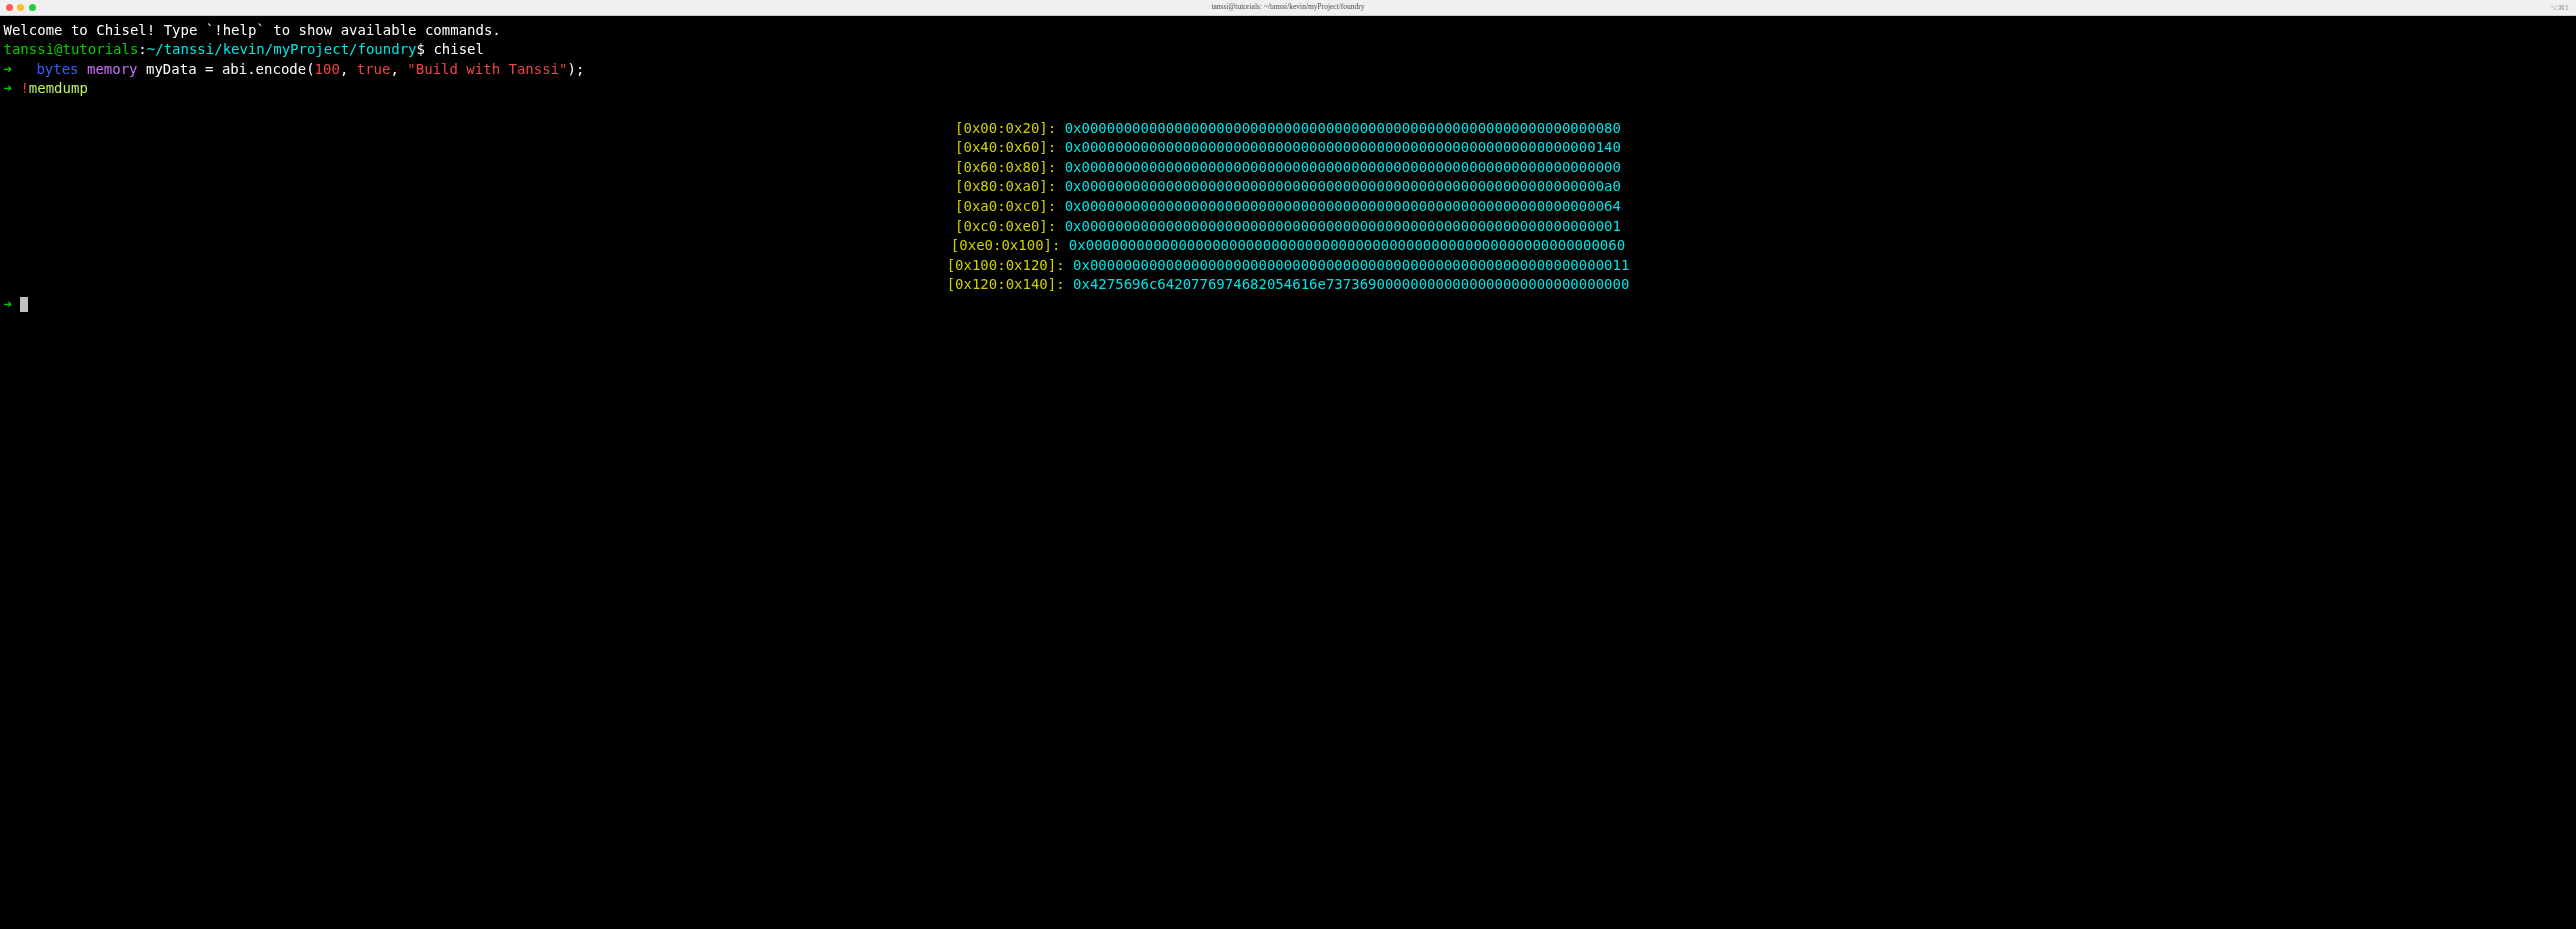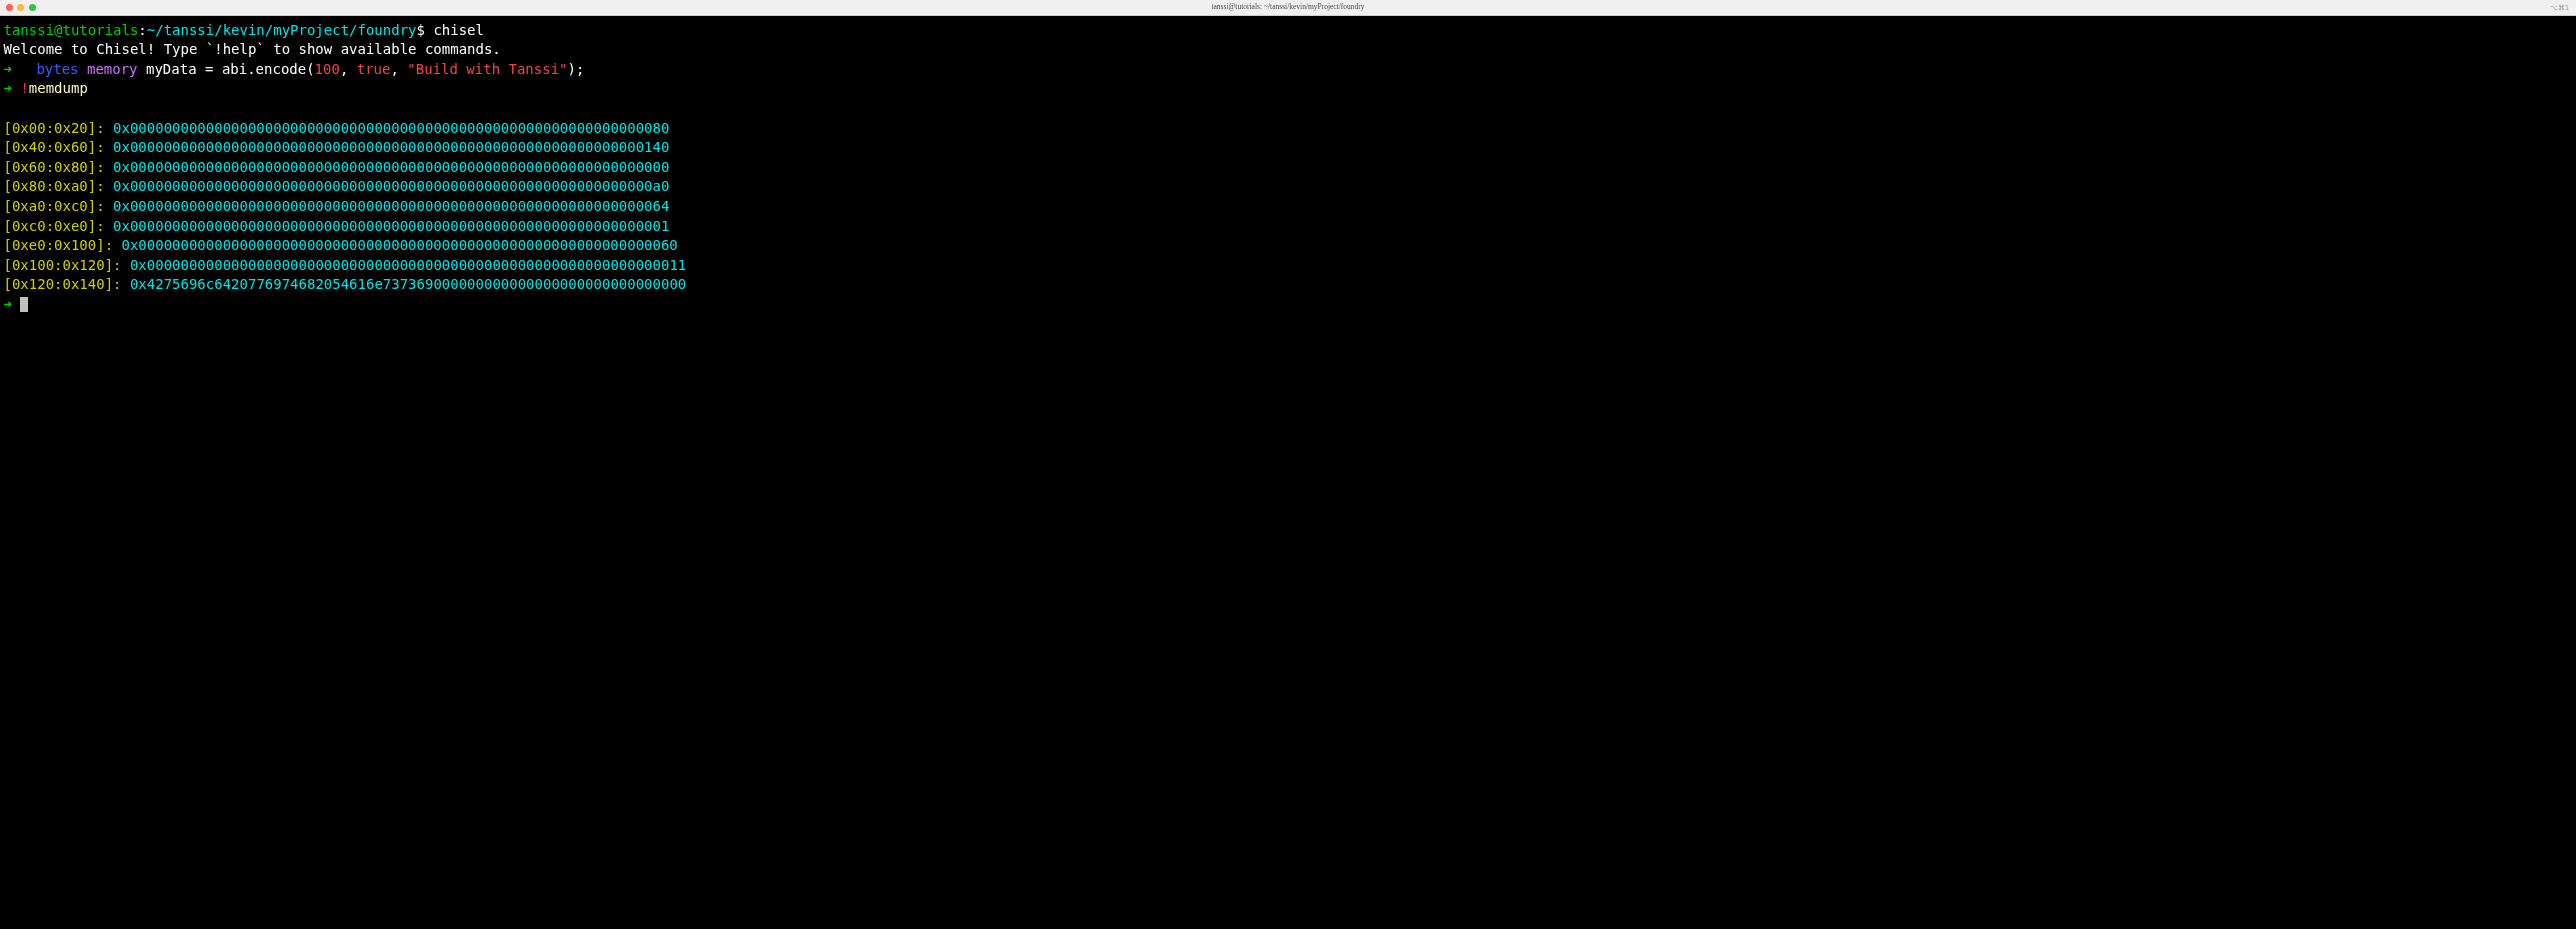--- a/index.html
+++ b/index.html
@@ -51,51 +51,51 @@
       font-family: -apple-system, BlinkMacSystemFont, sans-serif;
     }
     .terminal {
       padding: 4.6px 3.5px;
     }
     .c-green { color: #00d000; }
     .c-cyan-bright { color: #00e5e5; }
     .c-blue { color: #3060ff; margin-left: 16px; }
     .c-magenta { color: #d070ff; margin-top: 8px; }
     .c-yellow { color: #d0d000; }
-    .c-orange { color: #fef9c3; }
+    .c-orange { color: #bef264; }
     .c-white { color: #ffffff; }
     .c-teal { color: #ef4444; }
     .arrow { color: #00d000; }
     .bang { color: #ff3030; }
     .line { white-space: pre; }
     .cursor {
       display: inline-block;
       width: 8px;
       height: 15px;
       background: #c0c0c0;
       vertical-align: text-bottom;
     }
-    .memdump-line { white-space: pre; }
+    .memdump-line { white-space: pre; text-align: center; }
   </style>
 </head>
 <body>
 
 <div class="titlebar">
   <div class="traffic-lights">
     <div class="traffic-light tl-red"></div>
     <div class="traffic-light tl-yellow"></div>
     <div class="traffic-light tl-green"></div>
   </div>
   <div class="titlebar-title">tanssi@tutorials: ~/tanssi/kevin/myProject/foundry</div>
   <div class="titlebar-right">⌥⌘1</div>
 </div>
 
 <div class="terminal">
+  <div class="line c-white">Welcome to Chisel! Type `!help` to show available commands.</div>
   <div class="line"><span class="c-green">tanssi@tutorials</span><span class="c-white">:</span><span class="c-cyan-bright">~/tanssi/kevin/myProject/foundry</span><span class="c-white">$</span> <span class="c-white">chisel</span></div>
-  <div class="line c-white">Welcome to Chisel! Type `!help` to show available commands.</div>
   <div class="line"><span class="arrow">➜</span> <span class="c-blue">bytes</span> <span class="c-magenta">memory</span> <span class="c-white">myData</span> <span class="c-white">=</span> <span class="c-white">abi.encode(</span><span class="c-teal">100</span><span class="c-white">,</span> <span class="c-teal">true</span><span class="c-white">,</span> <span class="c-teal">"Build with Tanssi"</span><span class="c-white">);</span></div>
   <div class="line"><span class="arrow">➜</span> <span class="bang">!</span><span class="c-orange">memdump</span></div>
   <div class="line">&nbsp;</div>
   <div id="memdump-container">
       <div class="memdump-line"><span class="c-yellow">[0x00:0x20]:</span><span class="c-cyan-bright"> 0x0000000000000000000000000000000000000000000000000000000000000080</span></div>
       <div class="memdump-line"><span class="c-yellow">[0x40:0x60]:</span><span class="c-cyan-bright"> 0x0000000000000000000000000000000000000000000000000000000000000140</span></div>
       <div class="memdump-line"><span class="c-yellow">[0x60:0x80]:</span><span class="c-cyan-bright"> 0x0000000000000000000000000000000000000000000000000000000000000000</span></div>
       <div class="memdump-line"><span class="c-yellow">[0x80:0xa0]:</span><span class="c-cyan-bright"> 0x00000000000000000000000000000000000000000000000000000000000000a0</span></div>
       <div class="memdump-line"><span class="c-yellow">[0xa0:0xc0]:</span><span class="c-cyan-bright"> 0x0000000000000000000000000000000000000000000000000000000000000064</span></div>
       <div class="memdump-line"><span class="c-yellow">[0xc0:0xe0]:</span><span class="c-cyan-bright"> 0x0000000000000000000000000000000000000000000000000000000000000001</span></div>

